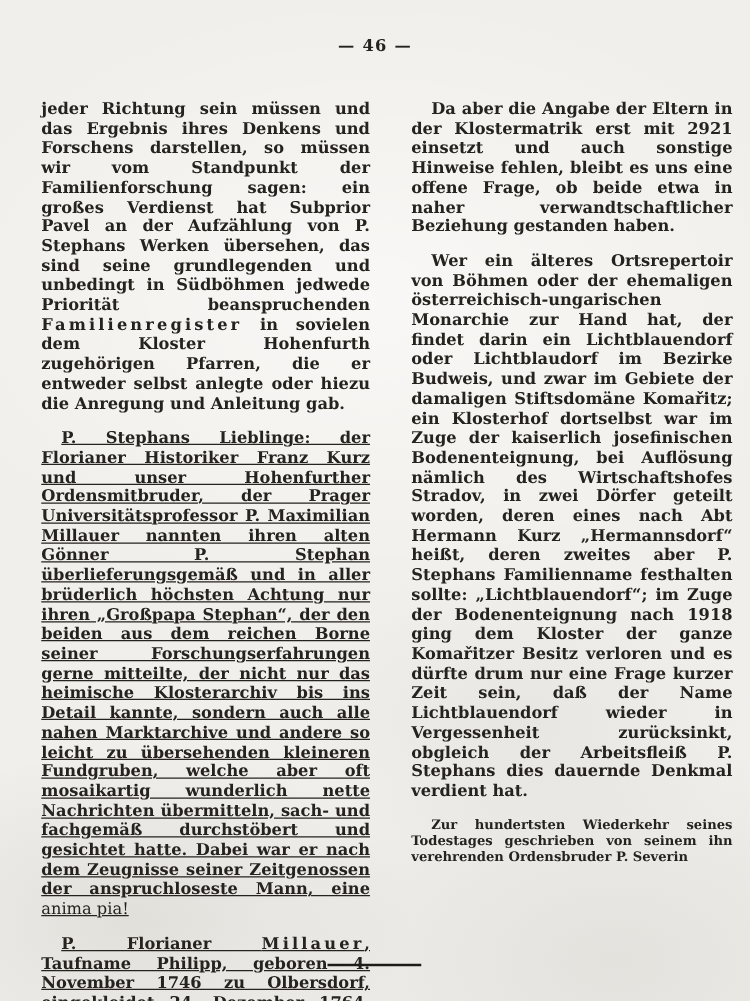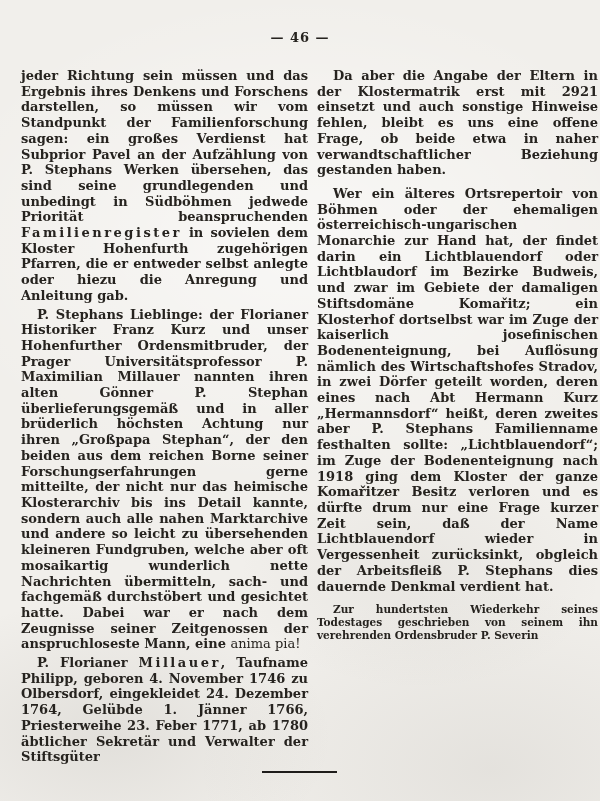--- a/index.html
+++ b/index.html
@@ -37,30 +37,30 @@
     top: 68px;
     left: 21px;
     display: flex;
     gap: 9px;
   }
   .col {
     width: 287px;
   }
   .col-right { width: 281px; }
   .col p {
-    margin: 0;
+    margin: 12px;
     text-align: justify;
     font-size: 13px;
     line-height: 15.7px;
     font-weight: bold;
     hyphens: auto;
     overflow-wrap: break-word;
     -webkit-hyphens: auto;
   }
-  .col-left p + p { margin-top: 3px; }
+  .col-left p + p { margin-top: 3px; text-decoration: underline; }
   .col-right p + p { margin-top: 8px; }
   .col p.indent { text-indent: 16px; }
   .col p.petit {
     font-size: 10.5px;
     line-height: 13px;
   }
   .col-right p.petit { margin-top: 9px; }
   .run-spaced { letter-spacing: 2.5px; }
   .run-latin { font-weight: normal; }
   .end-divider {

